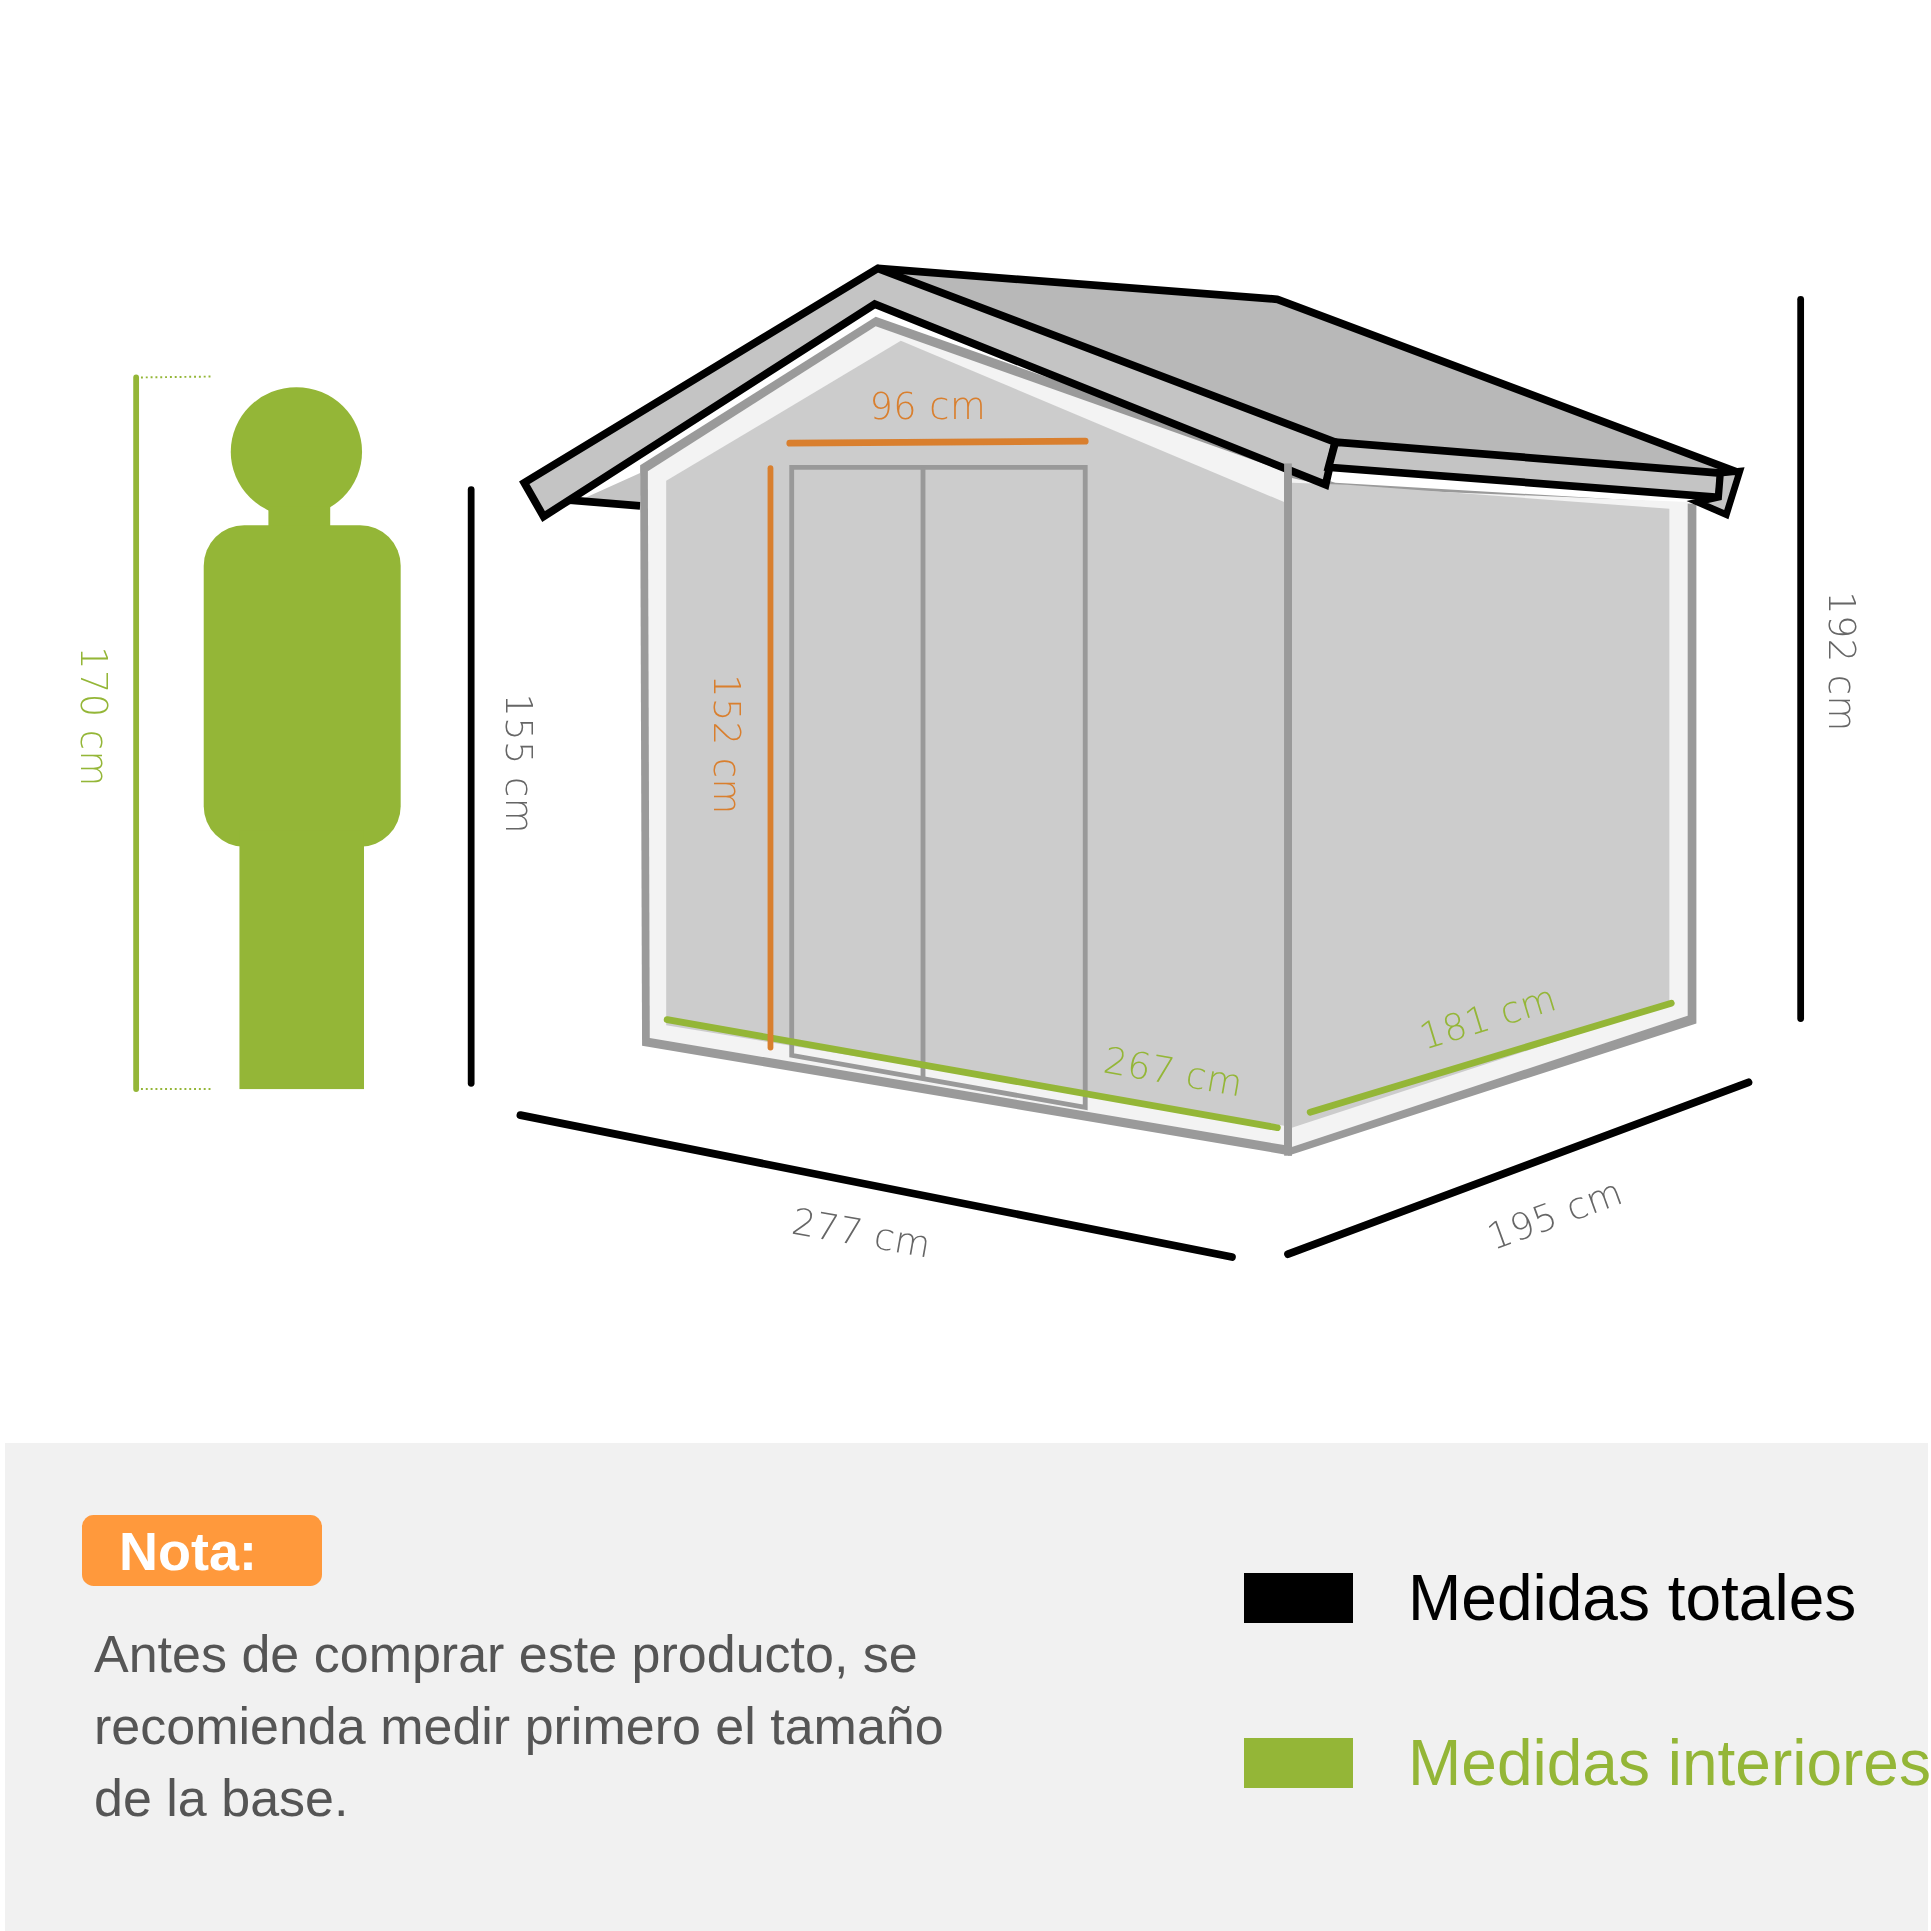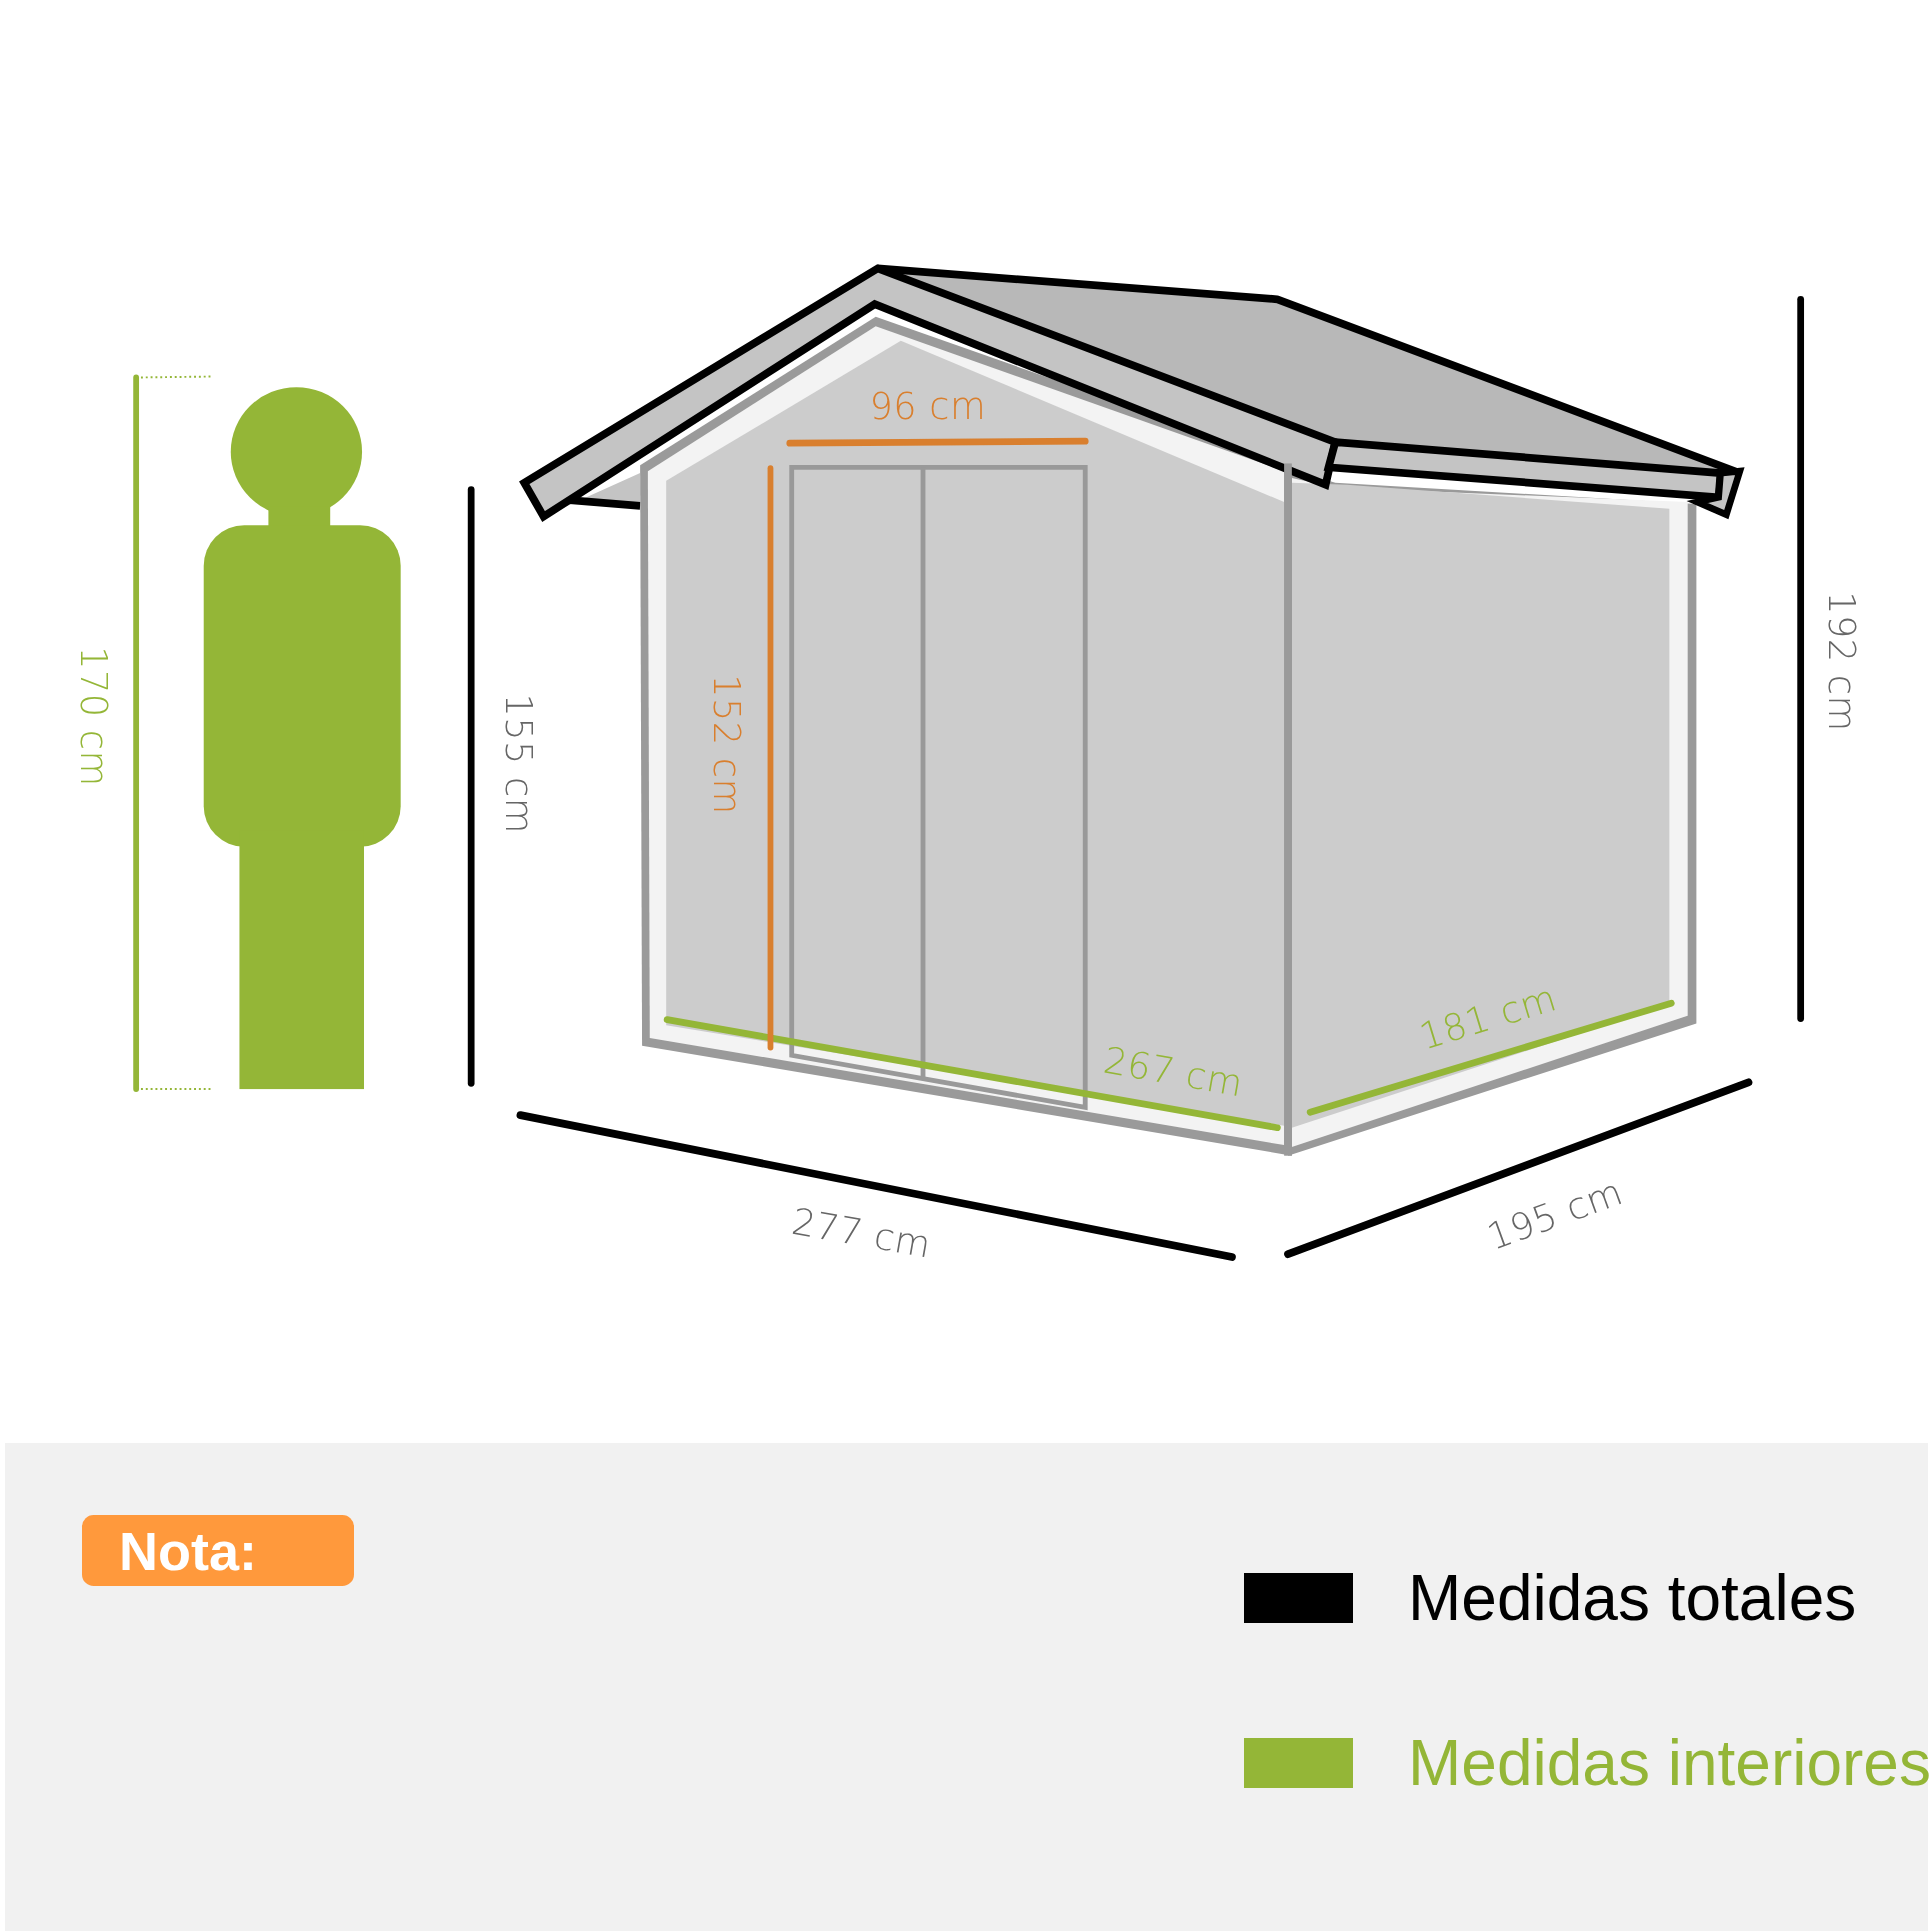--- a/index.html
+++ b/index.html
@@ -1,21 +1,21 @@
 <!DOCTYPE html>
 <html><head>
 <meta charset="utf-8">
 <style>
   html, body { margin: 0; padding: 0; background: #ffffff; }
   body { width: 1931px; height: 1931px; position: relative; overflow: hidden; font-family: "Liberation Sans", "DejaVu Sans", sans-serif; }
   .stage { position: absolute; left: 0; top: 0; width: 1931px; height: 1931px; }
   svg.drawing { position: absolute; left: 0; top: 0; width: 1931px; height: 1931px; }
   .dim-label { font-family: "DejaVu Sans", sans-serif; font-weight: 300; letter-spacing: 0.5px; }
   .note-panel { position: absolute; left: 4.8px; top: 1443px; width: 1923px; height: 488px; background: #f1f1f1; }
-  .note-badge { position: absolute; left: 82px; top: 1515px; width: 272px; height: 71px; background: #ff993c; border-radius: 11.6px; }
+  .note-badge { position: absolute; left: 82px; top: 1515px; width: 240px; height: 71px; background: #ff993c; border-radius: 11.6px; }
   .note-badge-text { position: absolute; left: 37px; top: 3.9px; font-family: "Liberation Sans", sans-serif; font-weight: bold; font-size: 54px; color: #ffffff; line-height: 64px; }
   .note-body { position: absolute; left: 94px; top: 1618px; width: 1014px; font-family: "Liberation Sans", sans-serif; font-size: 52px; line-height: 72px; color: #555555; }
   .legend-swatch { position: absolute; left: 1244px; width: 109px; height: 50px; }
   .legend-label { position: absolute; left: 1408px; font-family: "Liberation Sans", sans-serif; font-size: 64px; line-height: 58px; }
 </style>
 </head>
 <body>
 
 <div class="stage">
 
@@ -93,20 +93,25 @@
 
     <text class="dim-label" x="0" y="0" font-size="38" fill="#666666" text-anchor="middle" transform="translate(1615,1270) rotate(-20)">195 cm</text>
   </svg>
 
   <div class="note-panel"></div>
 
   <div class="note-badge">
     <span class="note-badge-text">Nota:</span>
   </div>
 
+  <div class="note-body">
+    <div>Antes de comprar este producto, se</div>
+    <div>recomienda medir primero el tamaño</div>
+    <div>de la base.</div>
+  </div>
 
   <div class="legend-swatch" style="top:1573px; background:#000000;"></div>
   <div class="legend-label" style="top:1569px; color:#000000;">Medidas totales</div>
 
   <div class="legend-swatch" style="top:1738px; background:#94b637;"></div>
   <div class="legend-label" style="top:1734px; color:#94b637;">Medidas interiores</div>
 
 </div>
 
 

